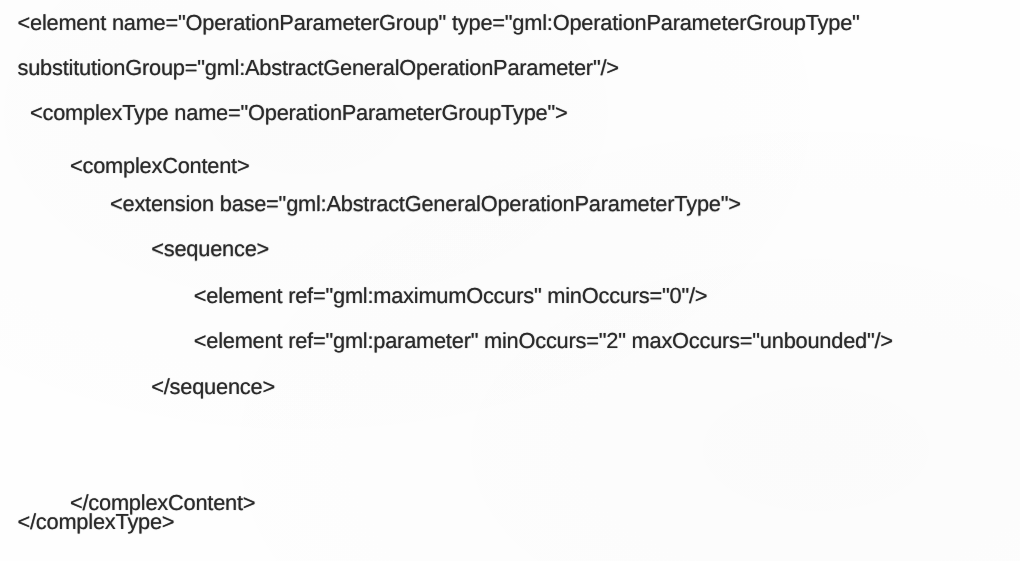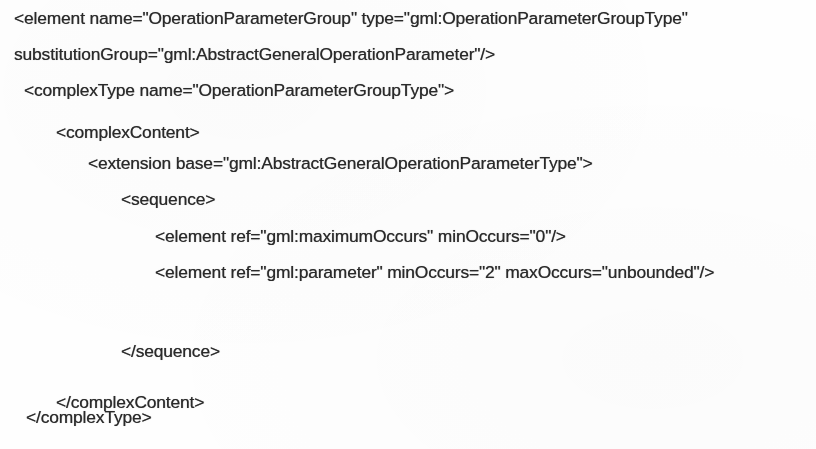--- a/index.html
+++ b/index.html
@@ -53,24 +53,24 @@
 
   
   .l1  { left: 14px;  top: 10px;  }
   .l2  { left: 14px;  top: 46px;  }
   .l3  { left: 24px;  top: 82px;  }
   .l4  { left: 56px;  top: 124px; }
   .l5  { left: 88px;  top: 155px; }
   .l6  { left: 121px; top: 191px; }
   .l7  { left: 155px; top: 228px; }
   .l8  { left: 155px; top: 264px; }
-  .l9  { left: 121px; top: 301px; margin-top: 42px; }
+  .l9  { left: 121px; top: 301px; }
   .l10 { left: 88px;  top: 337px; }
   .l11 { left: 56px;  top: 394px; }
-  .l12 { left: 14px;  top: 409px; margin-left: 12px; }
+  .l12 { left: 14px;  top: 409px; }
 </style>
 </head>
 <body>
 
 <div id="page">
   <div class="code-block">
 
     <div class="code-line l1">&lt;element name="OperationParameterGroup" type="gml:OperationParameterGroupType"</div>
 
     <div class="code-line l2">substitutionGroup="gml:AbstractGeneralOperationParameter"/&gt;</div>

